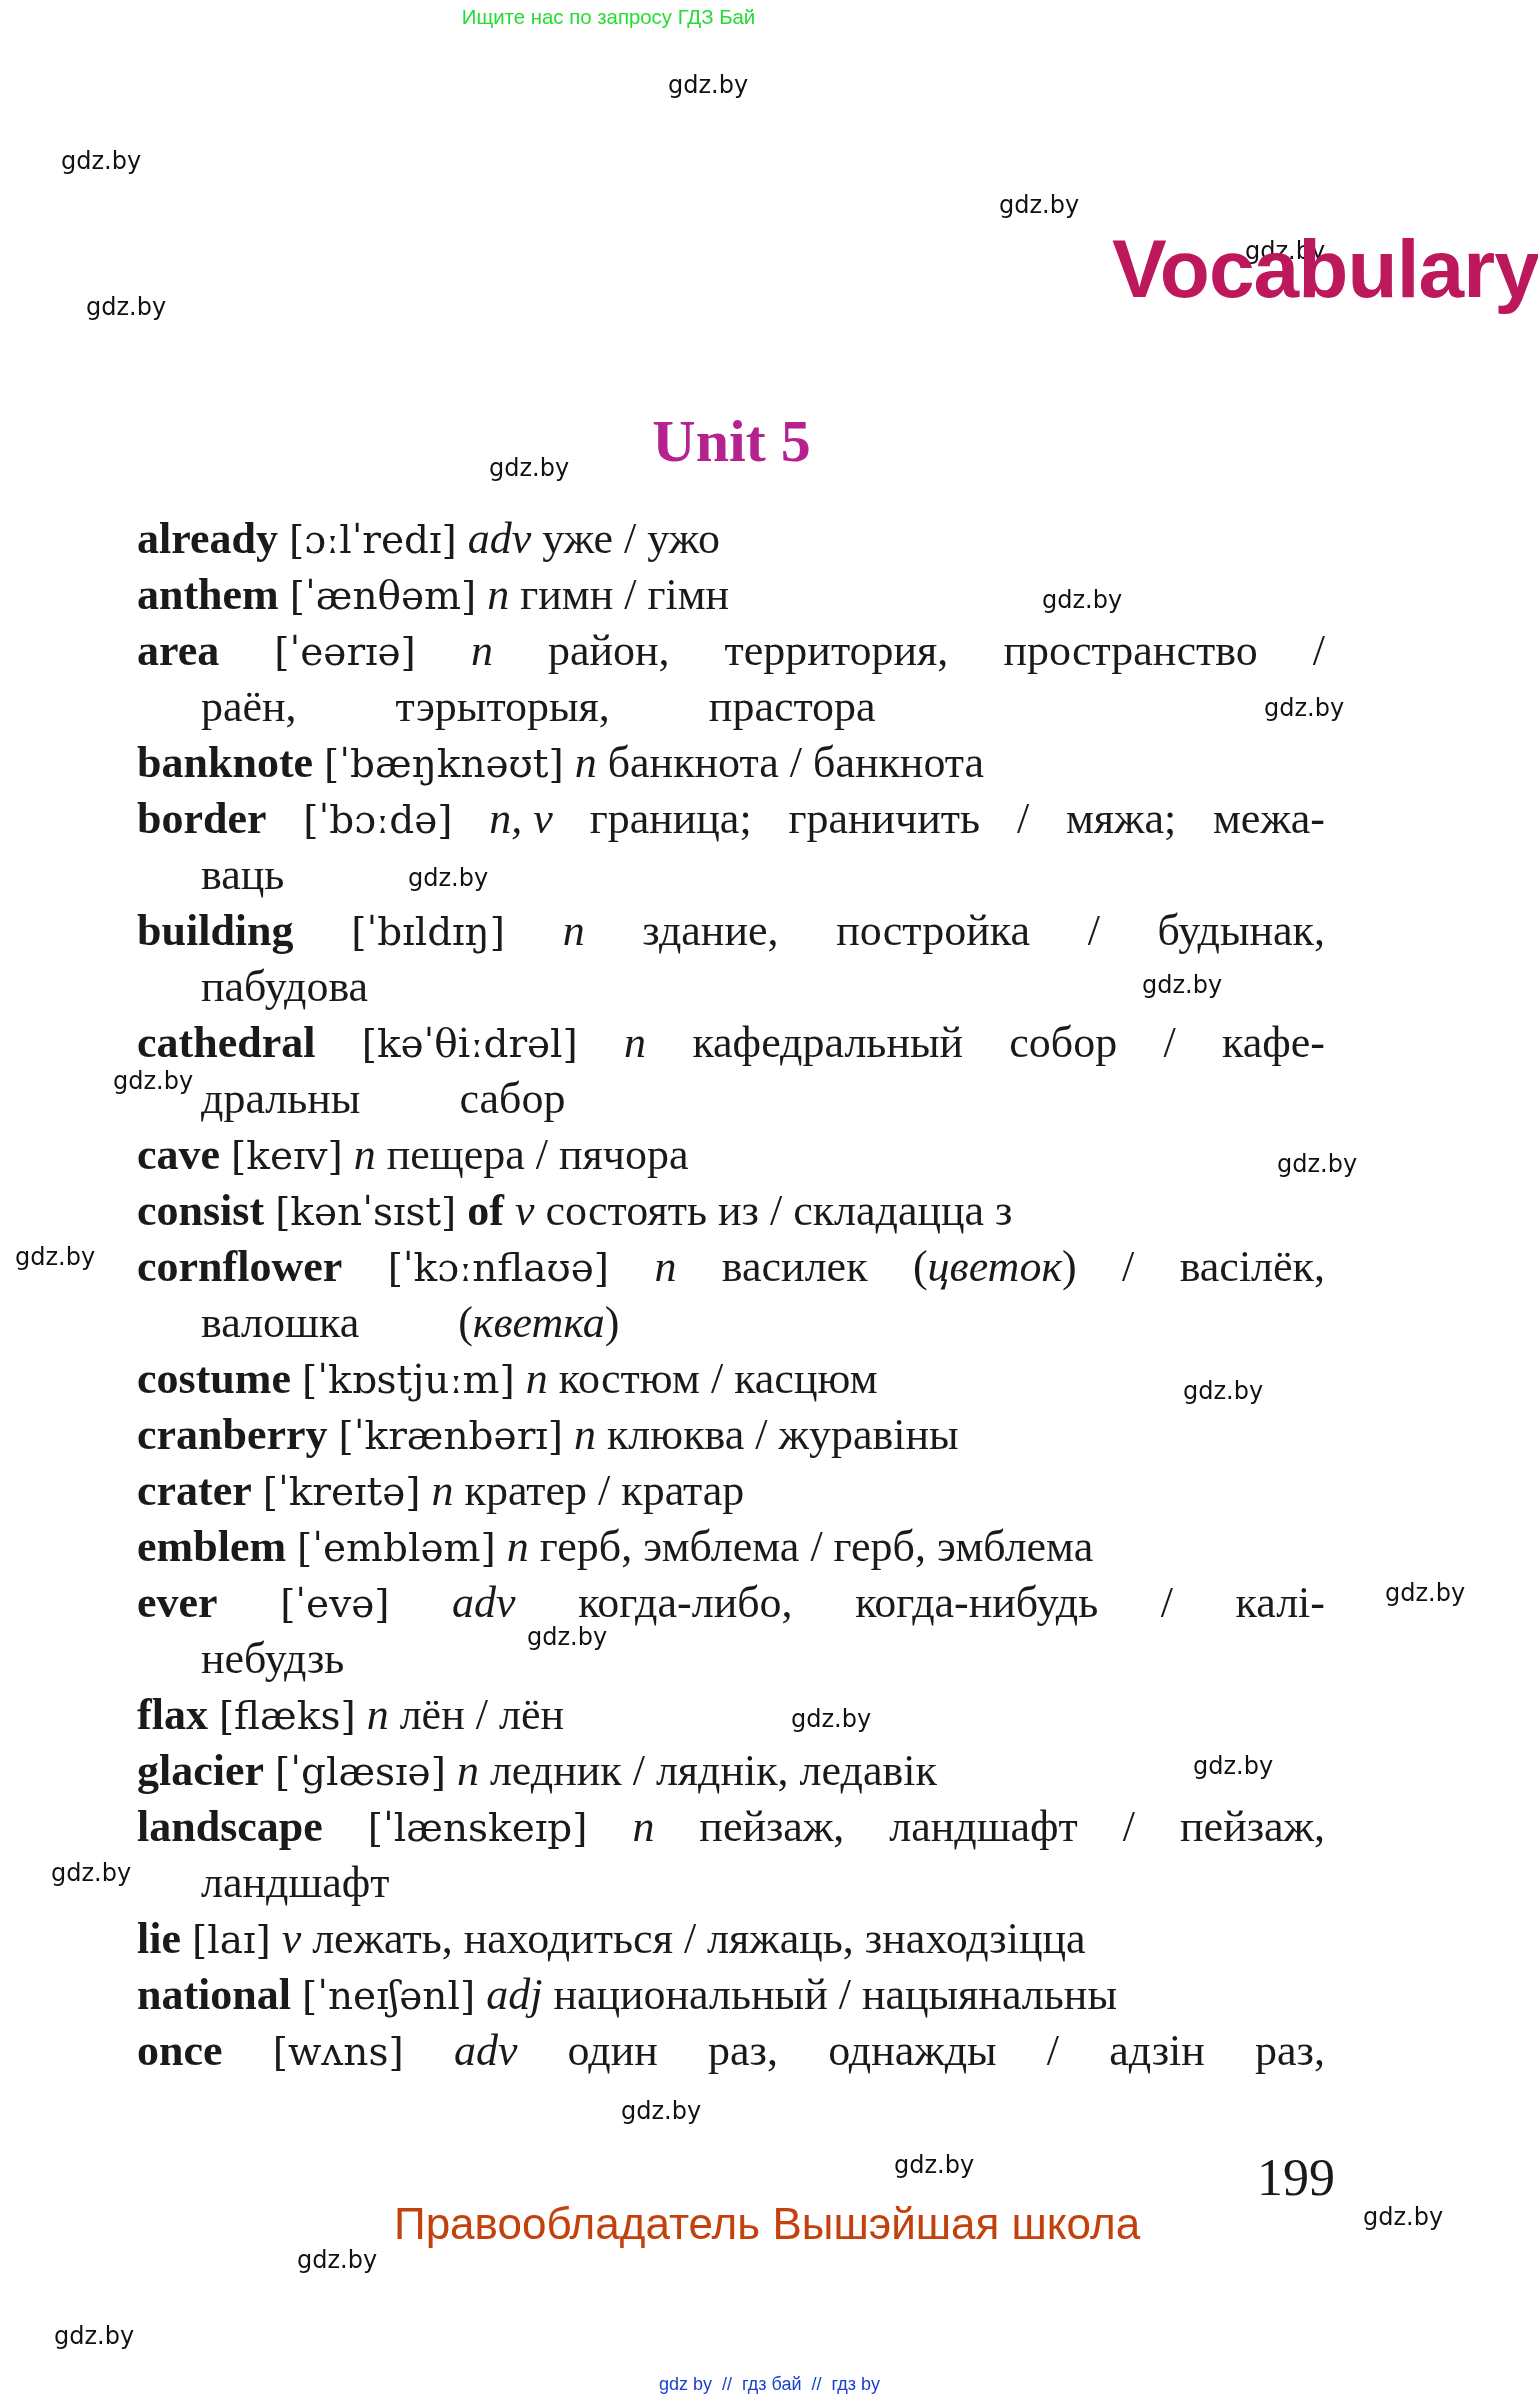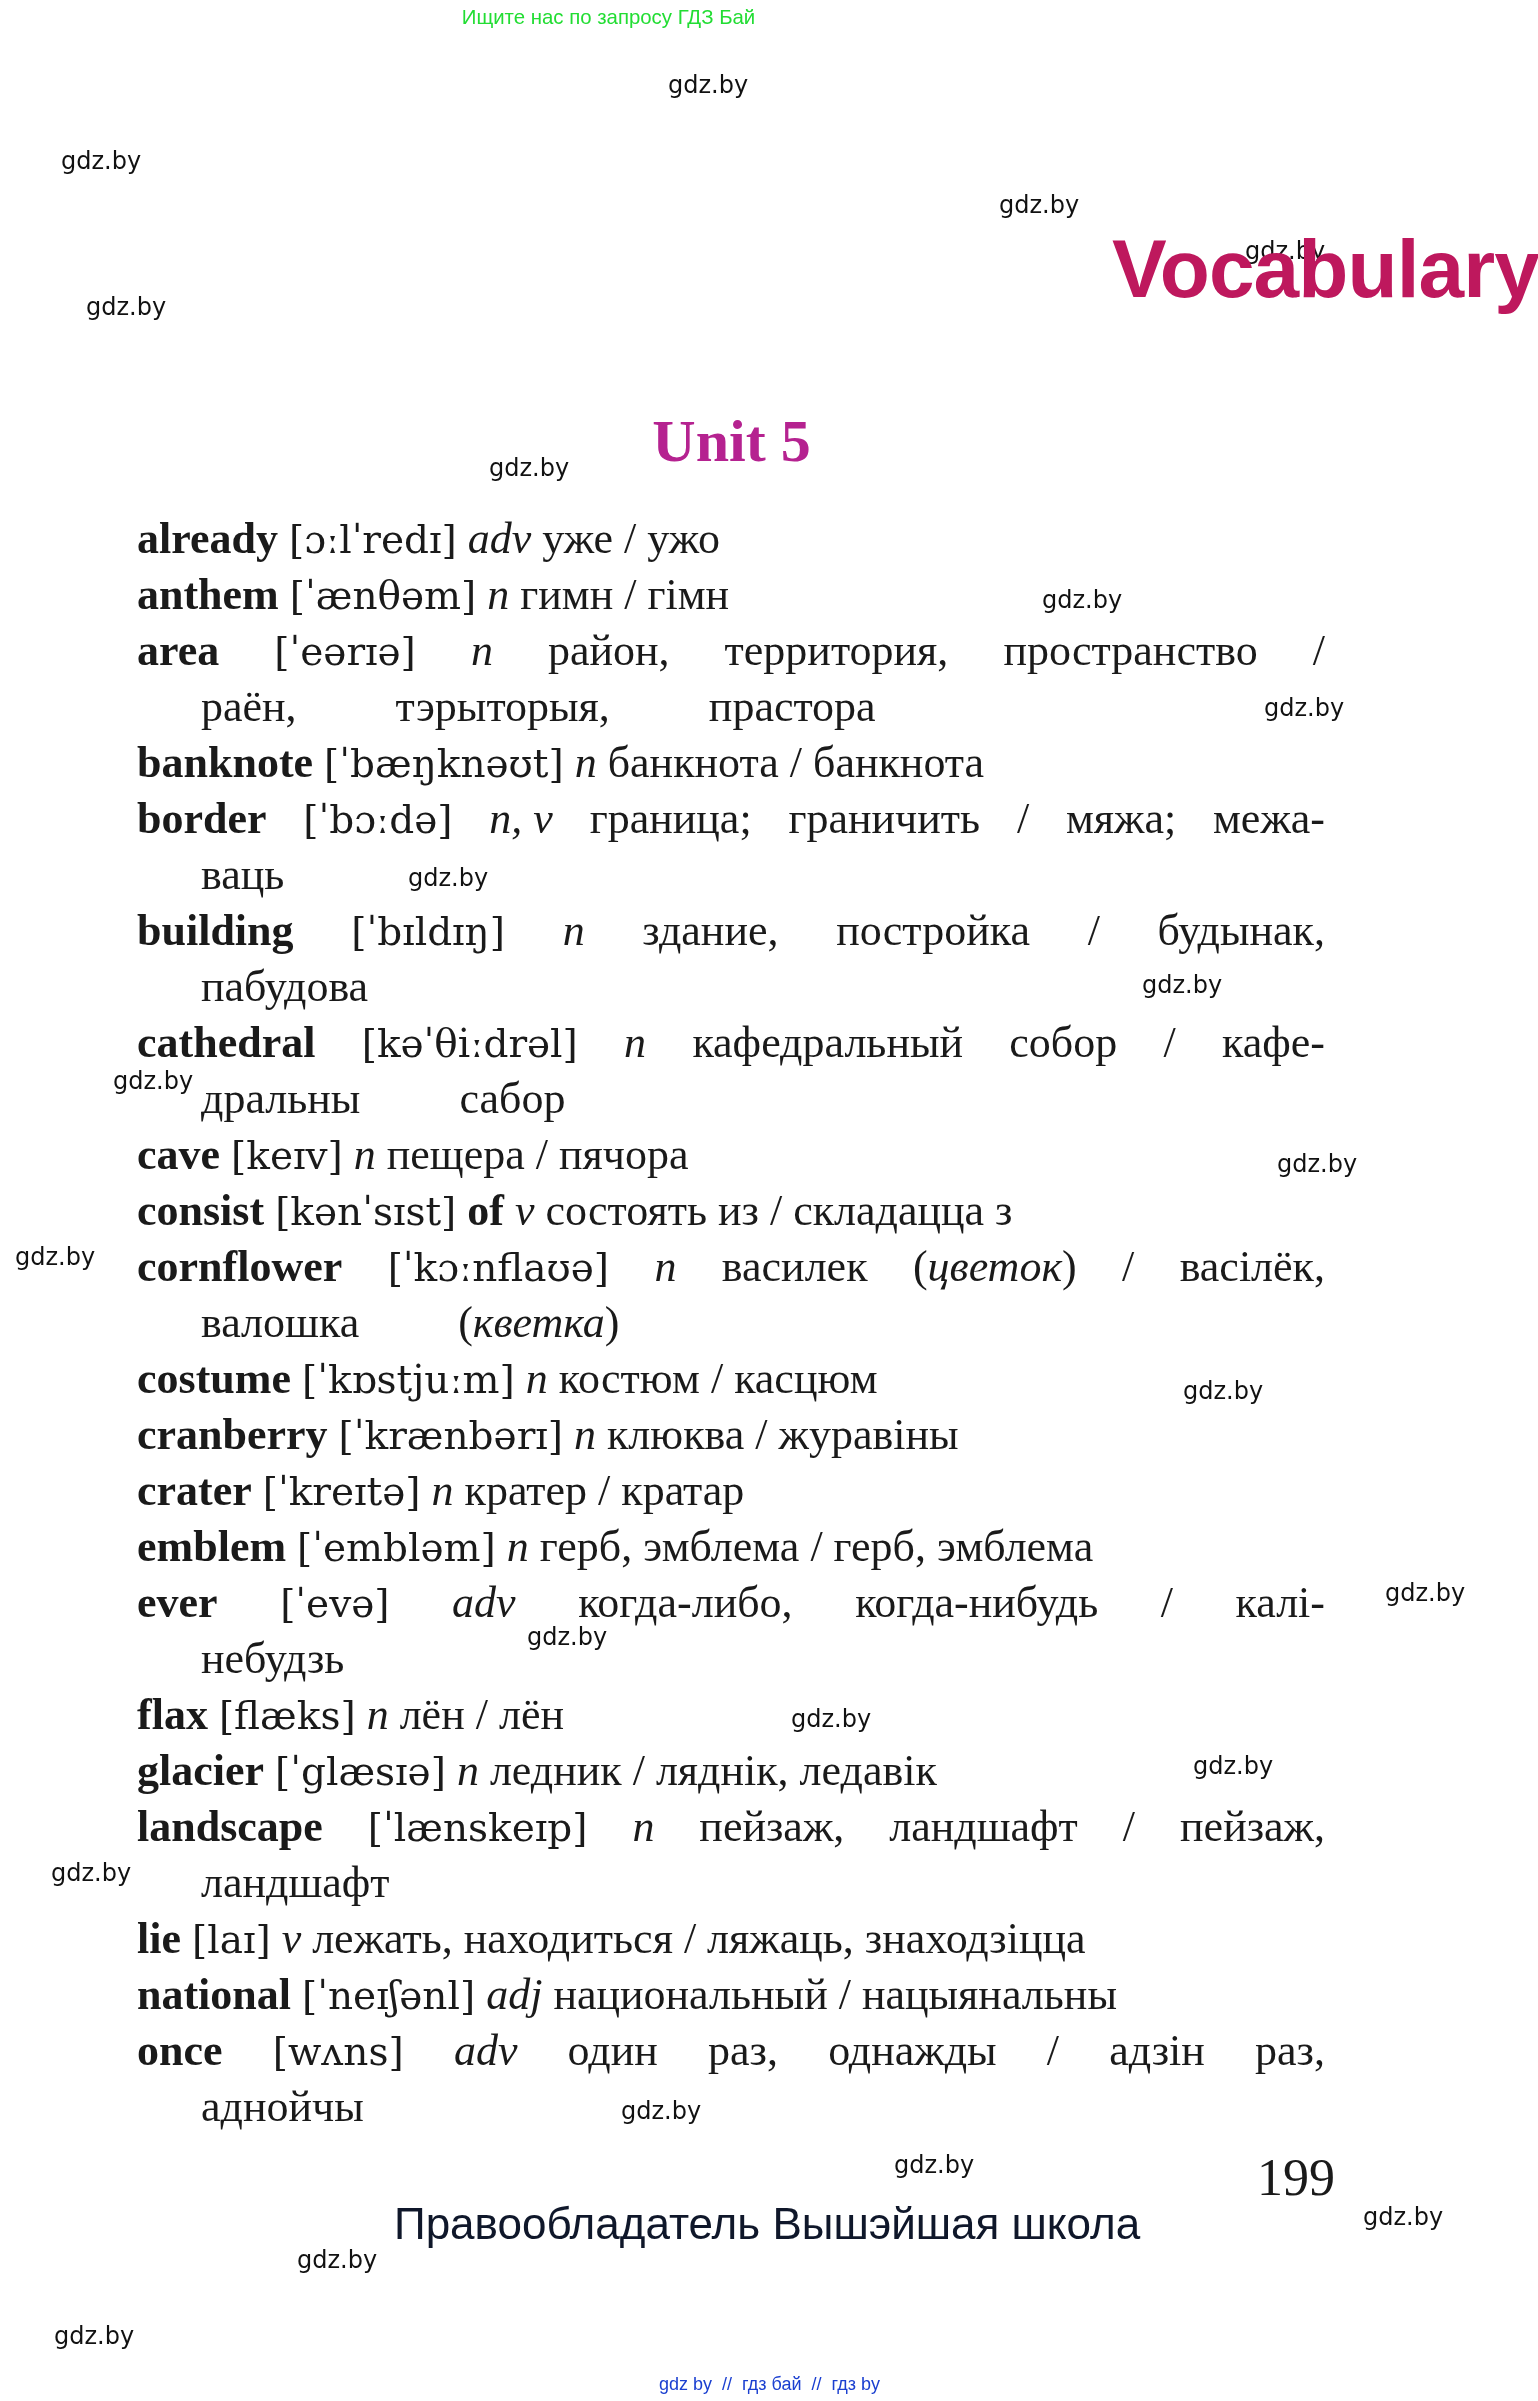--- a/index.html
+++ b/index.html
@@ -13,21 +13,21 @@
   .line { height: 56px; line-height: 56px; white-space: nowrap; display: flex; justify-content: space-between; }
   .line.last, .line.cont.last { justify-content: flex-start; }
   .line.cont { padding-left: 64px; gap: 44px; }
   .line .run { white-space: pre; }
   .hw { font-weight: bold; }
   .tr { font-family: "DejaVu Serif", serif; font-size: 39px; }
   .pos { font-style: italic; }
   .it { font-style: italic; }
   .bd { font-weight: bold; }
   .pagenum { left: 1257px; top: 2156px; font-family: "Liberation Serif", serif; font-size: 52px; color: #1a1a1a; line-height: 44px; }
-  .copyright { left: 394px; top: 2197px; font-family: "Liberation Sans", sans-serif; font-size: 44px; color: #0f172a; line-height: 53px; }
+  .copyright { left: 394px; top: 2197px; font-family: "Liberation Sans", sans-serif; font-size: 44px; color: #c2410c; line-height: 53px; }
   .footer { left: 0; width: 1539px; top: 2372px; text-align: center; font-family: "Liberation Sans", sans-serif; font-size: 18px; color: #1a3fd0; line-height: 25px; white-space: pre; }
 </style>
 </head>
 <body>
 
 <div class="abs top-banner">Ищите нас по запросу ГДЗ Бай</div>
 
 <div id="watermarks">
     <span class="abs wm" style="left: 668px; top: 71px;">gdz.by</span>
     <span class="abs wm" style="left: 61px; top: 147px;">gdz.by</span>
@@ -382,22 +382,19 @@
         <span class="run"><span class="hw">once</span></span>
         <span class="run"><span class="tr">[wʌns]</span></span>
         <span class="run"><span class="pos">adv</span></span>
         <span class="run"><span>один</span></span>
         <span class="run"><span>раз,</span></span>
         <span class="run"><span>однажды</span></span>
         <span class="run"><span>/</span></span>
         <span class="run"><span>адзін</span></span>
         <span class="run"><span>раз,</span></span>
       </div>
-      <div class="line cont last">
-        <span class="run"><span>аднойчы</span></span>
-      </div>
     </div>
   </div>
 
 <div class="abs pagenum">199</div>
 <div class="abs copyright">Правообладатель Вышэйшая школа</div>
 <div class="abs footer">gdz by  //  гдз бай  //  гдз by</div>
 
 
 </body></html>

